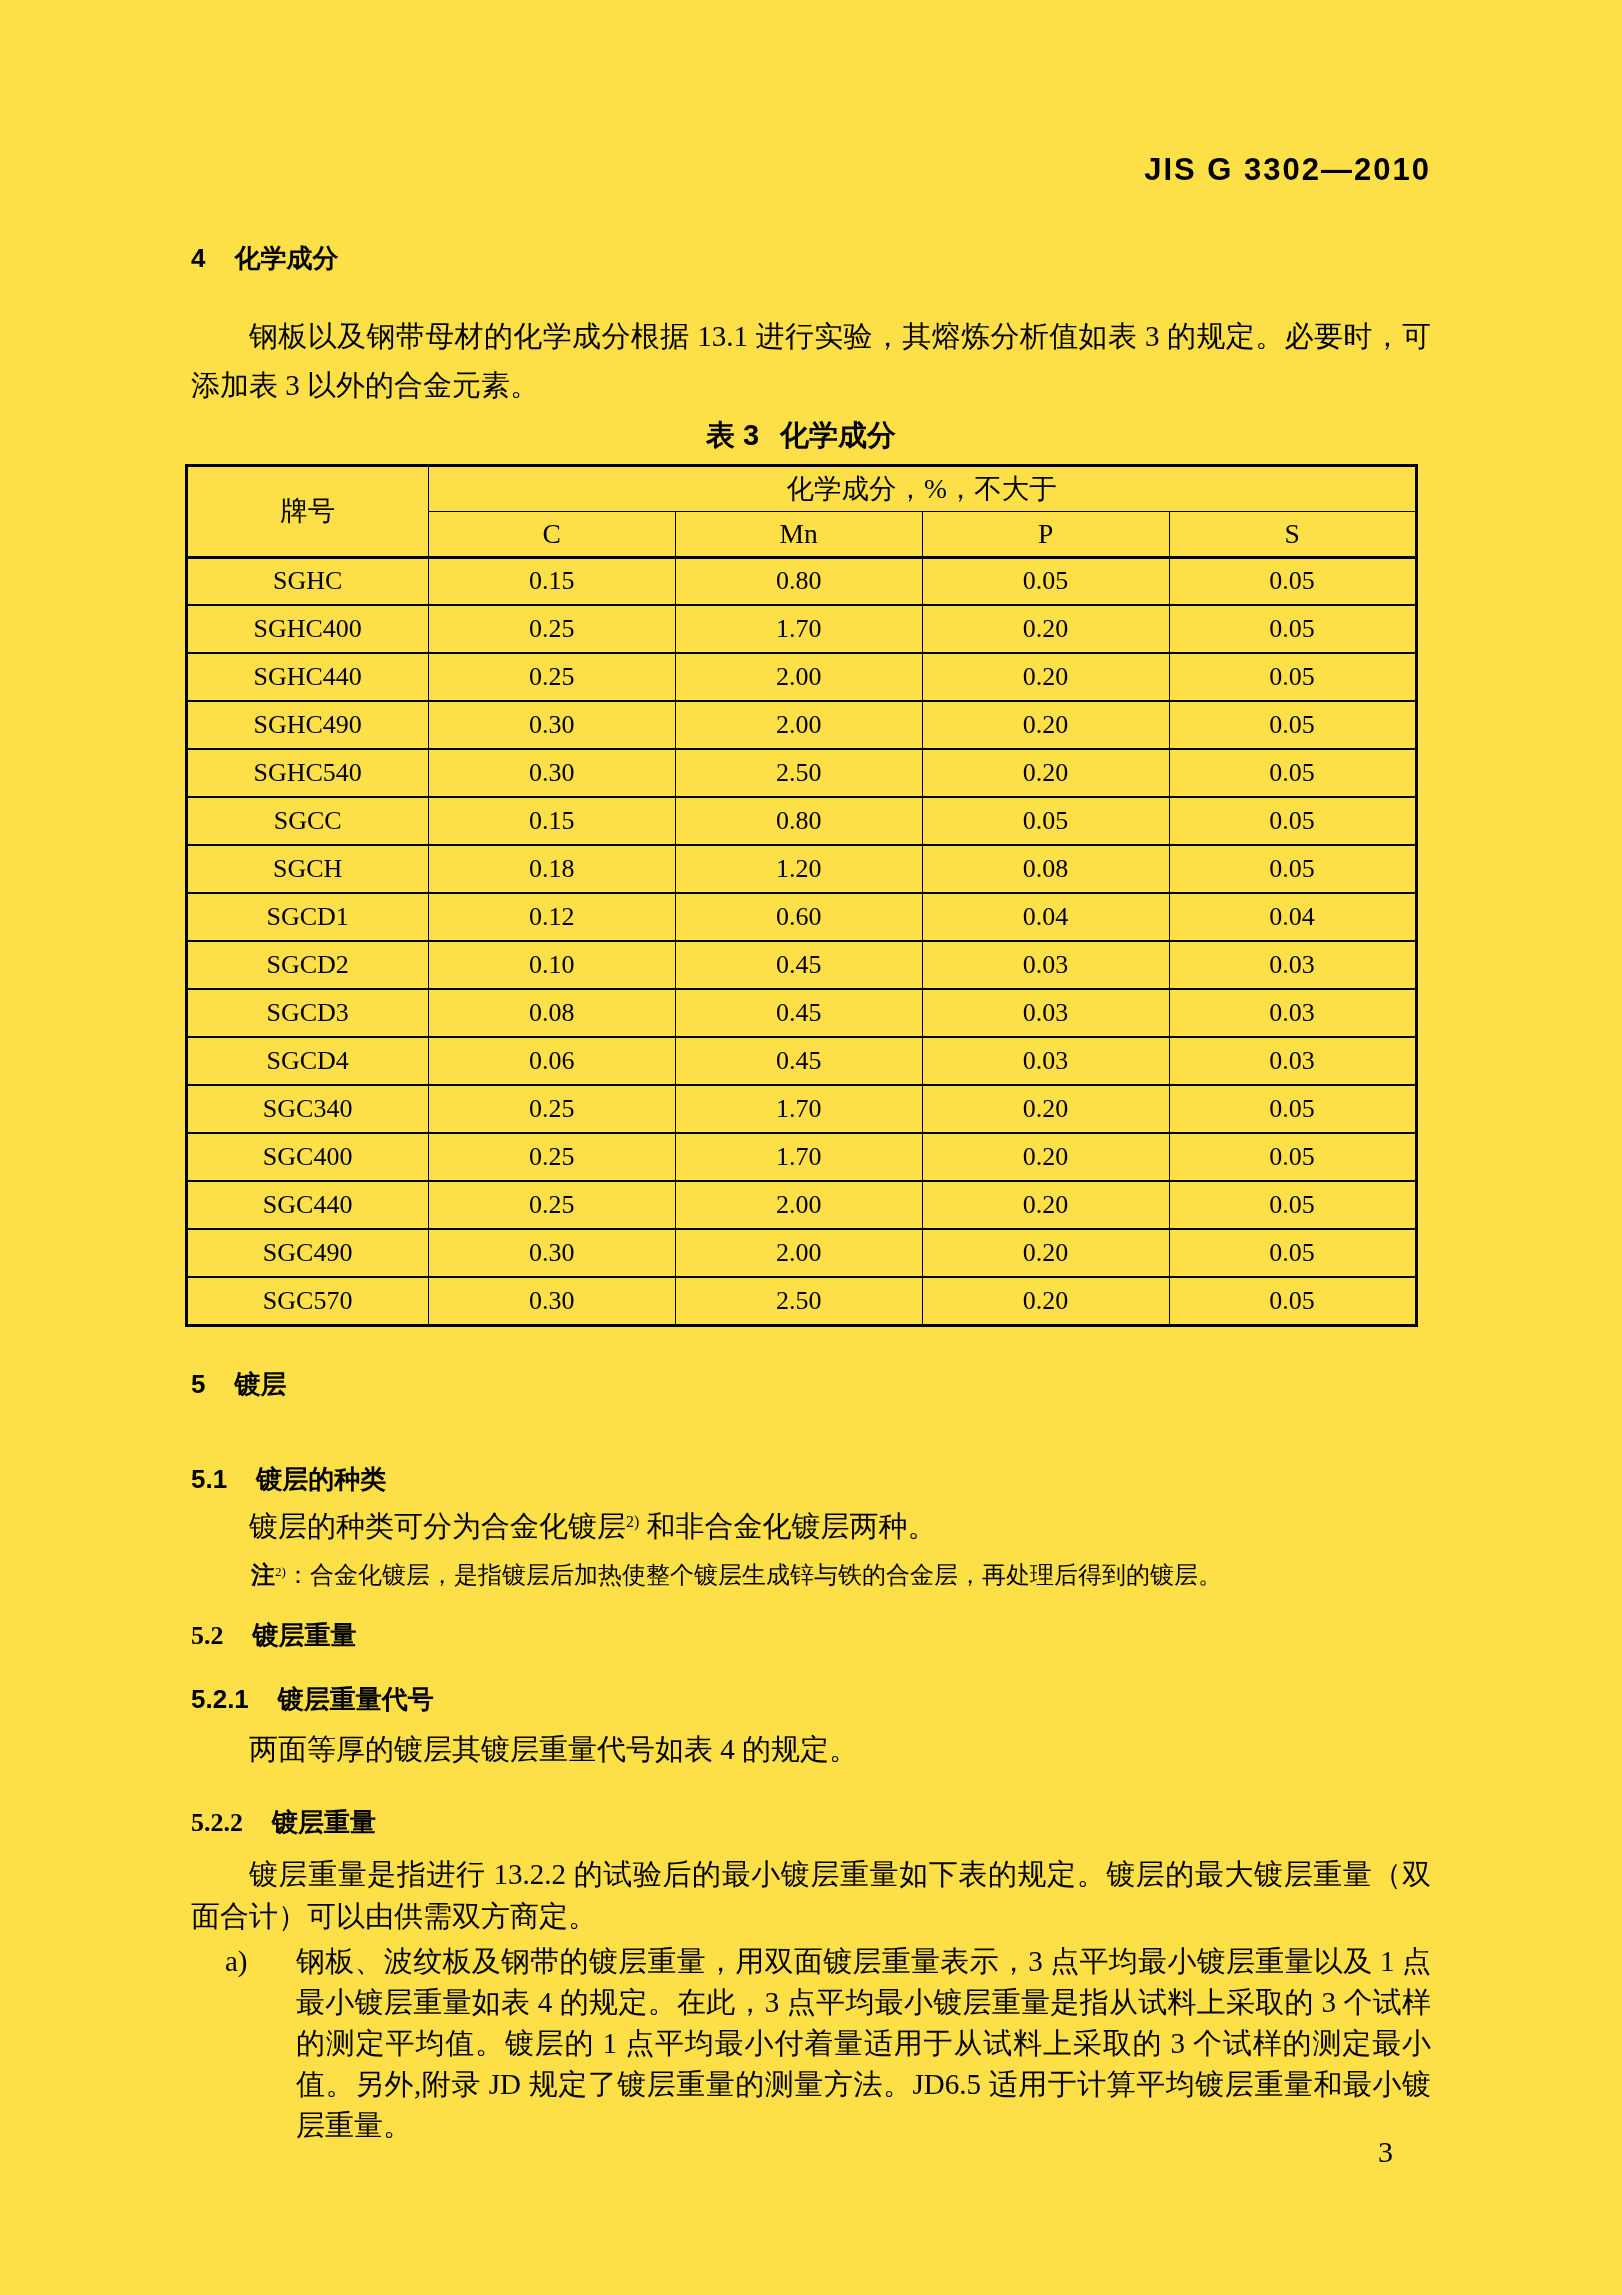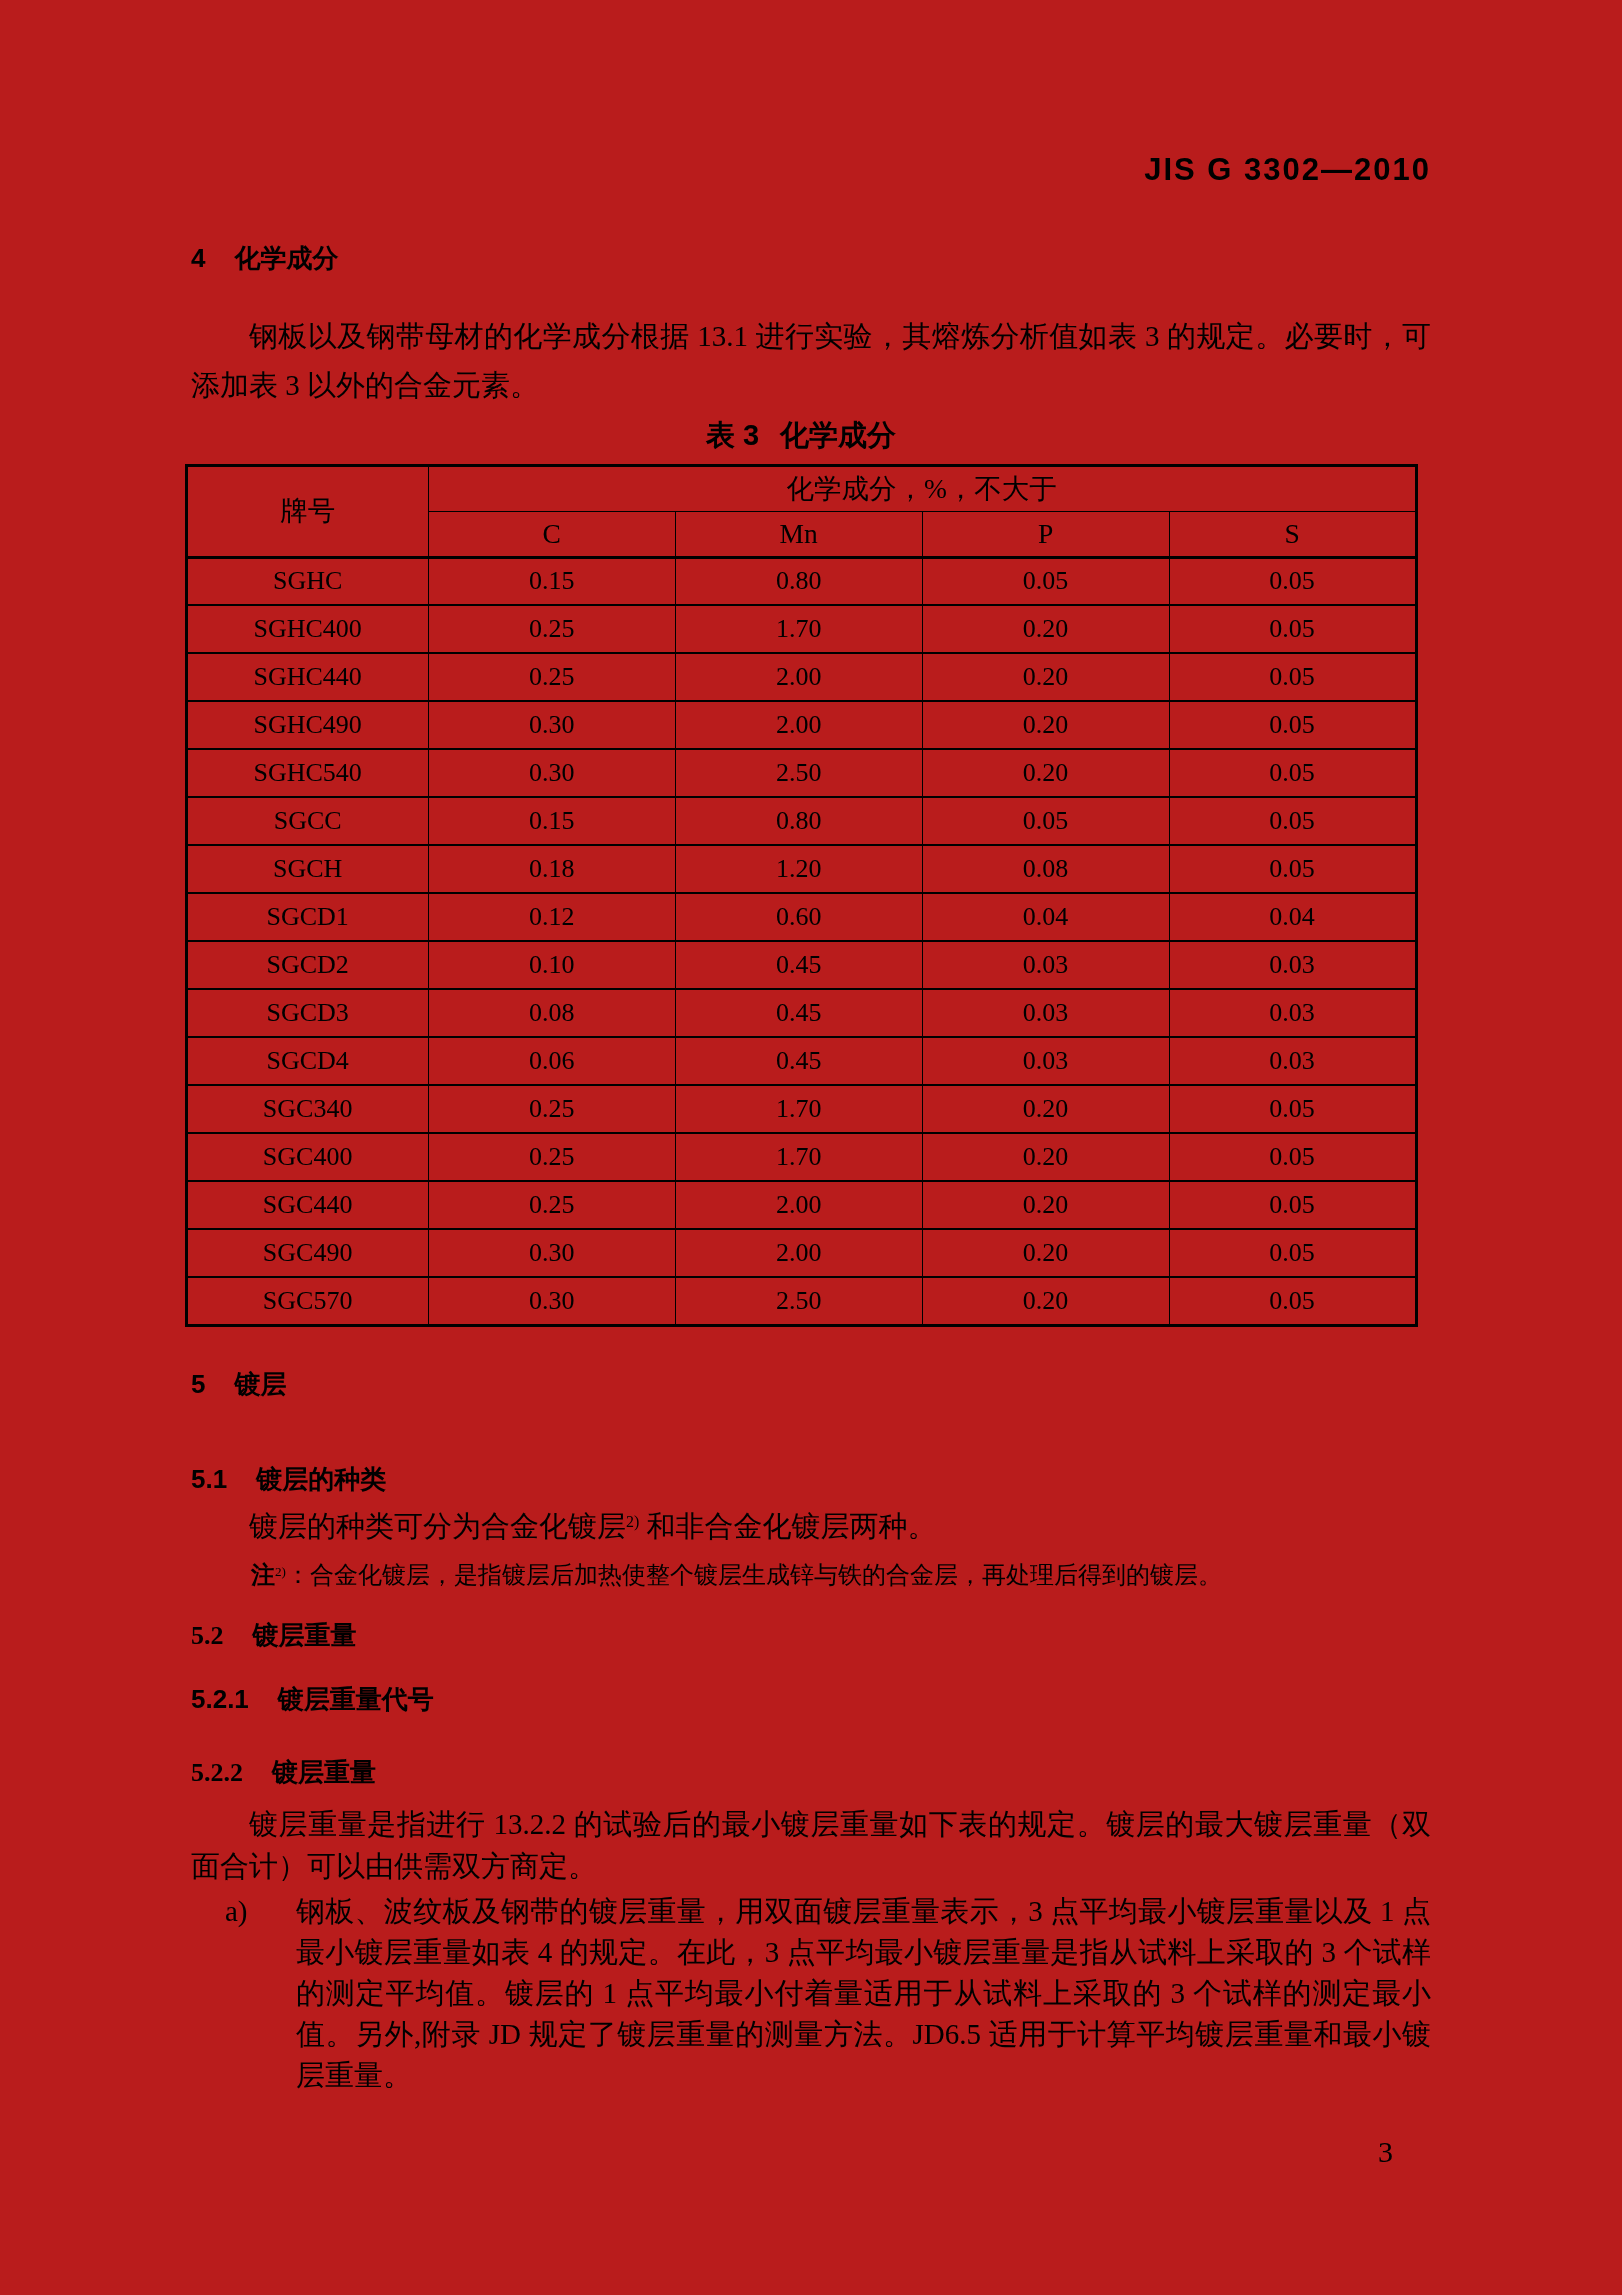--- a/index.html
+++ b/index.html
@@ -1,21 +1,21 @@
 <!DOCTYPE html>
 <html style="font-size:10.5px"><head>
 <meta charset="utf-8">
 <style>
   * { margin: 0; padding: 0; box-sizing: border-box; }
   html, body { background: #ffffff; }
   .page {
     position: relative;
     width: 1623px;
     height: 2295px;
-    background: #b91c1c;
+    background: #fde047;
     color: #000000;
     font-family: "Liberation Serif", "DejaVu Serif", serif;
     overflow: hidden;
   }
   .content {
     position: absolute;
     left: 0; top: 0;
     width: 1623px;
     padding: 0 192px 0 191px;
   }
@@ -289,20 +289,21 @@
     </div>
 
     <div class="h-sec h5-2">
       <span class="num">5.2</span><span>镀层重量</span>
     </div>
 
     <div class="h-sec h5-2-1">
       <span class="num">5.2.1</span><span>镀层重量代号</span>
     </div>
 
+    <p class="para indent para5-2-1">两面等厚的镀层其镀层重量代号如表 4 的规定。</p>
 
     <div class="h-sec h5-2-2">
       <span class="num">5.2.2</span><span>镀层重量</span>
     </div>
 
     <p class="para indent para5-2-2">镀层重量是指进行 13.2.2 的试验后的最小镀层重量如下表的规定。镀层的最大镀层重量（双面合计）可以由供需双方商定。</p>
 
     <div class="list-item">
       <span class="marker">a)</span><span>钢板、波纹板及钢带的镀层重量，用双面镀层重量表示，3 点平均最小镀层重量以及 1 点最小镀层重量如表 4 的规定。在此，3 点平均最小镀层重量是指从试料上采取的 3 个试样的测定平均值。镀层的 1 点平均最小付着量适用于从试料上采取的 3 个试样的测定最小值。另外,附录 JD 规定了镀层重量的测量方法。JD6.5 适用于计算平均镀层重量和最小镀层重量。</span>
     </div>

